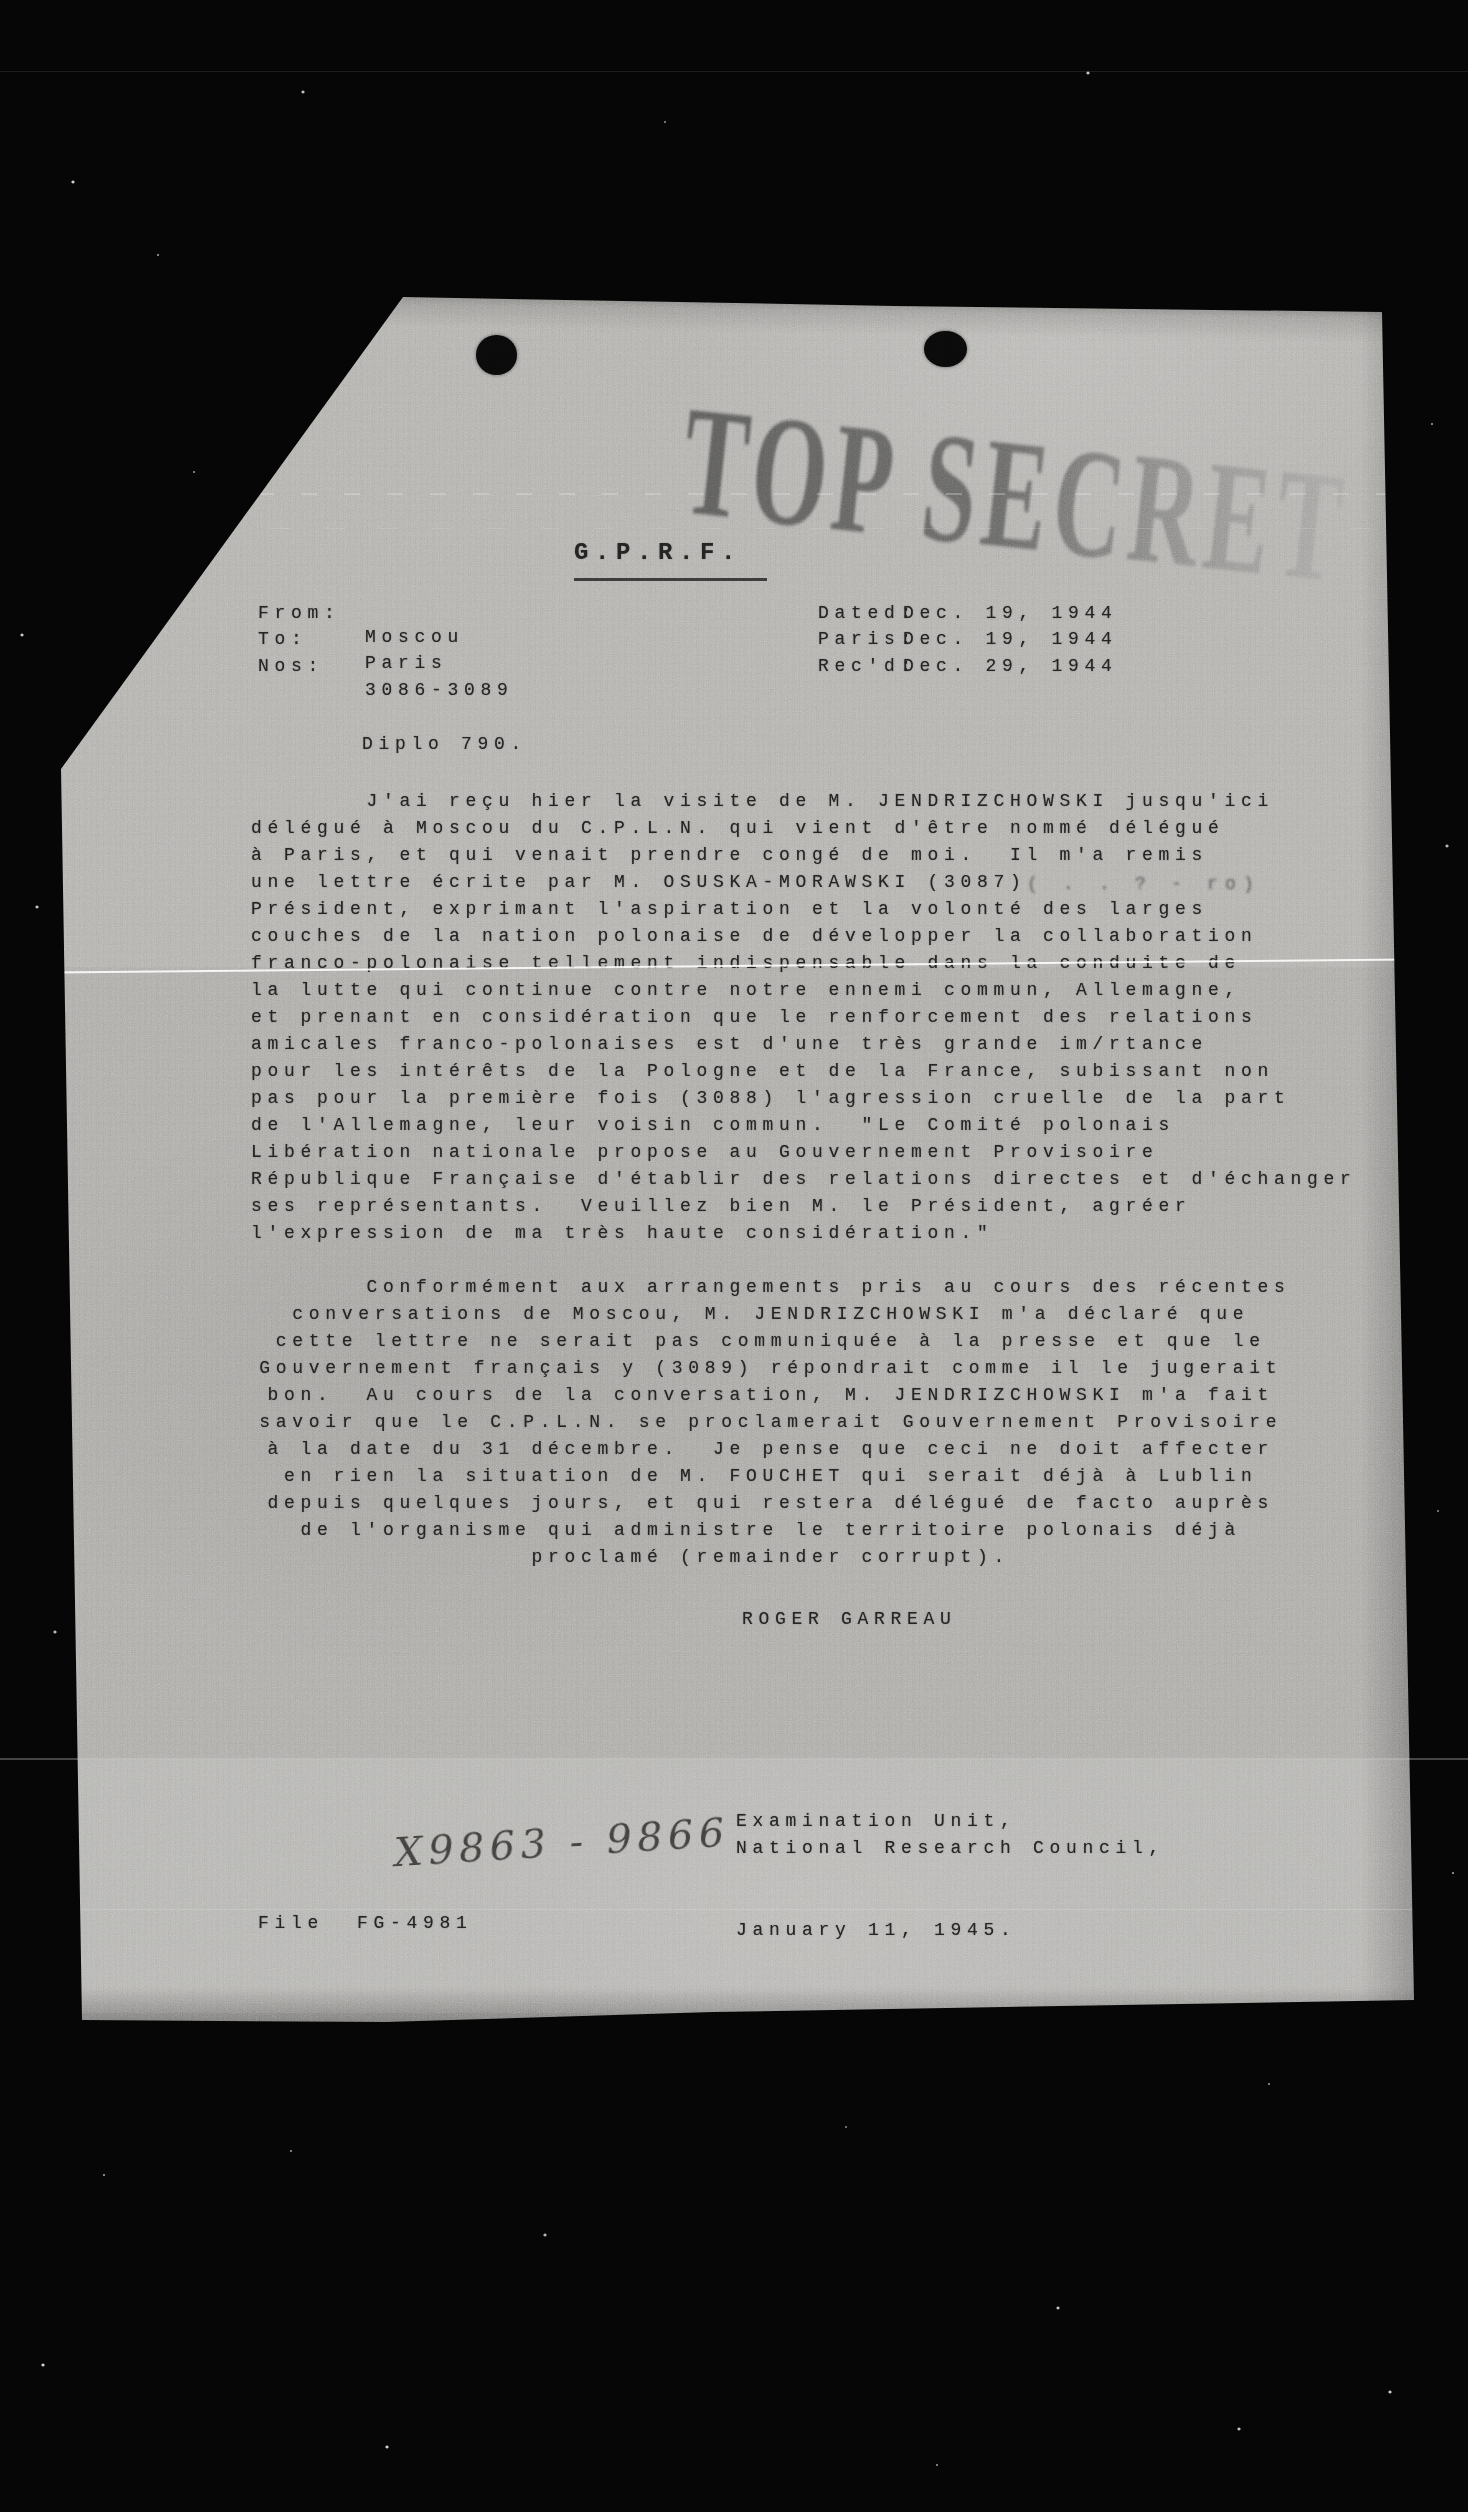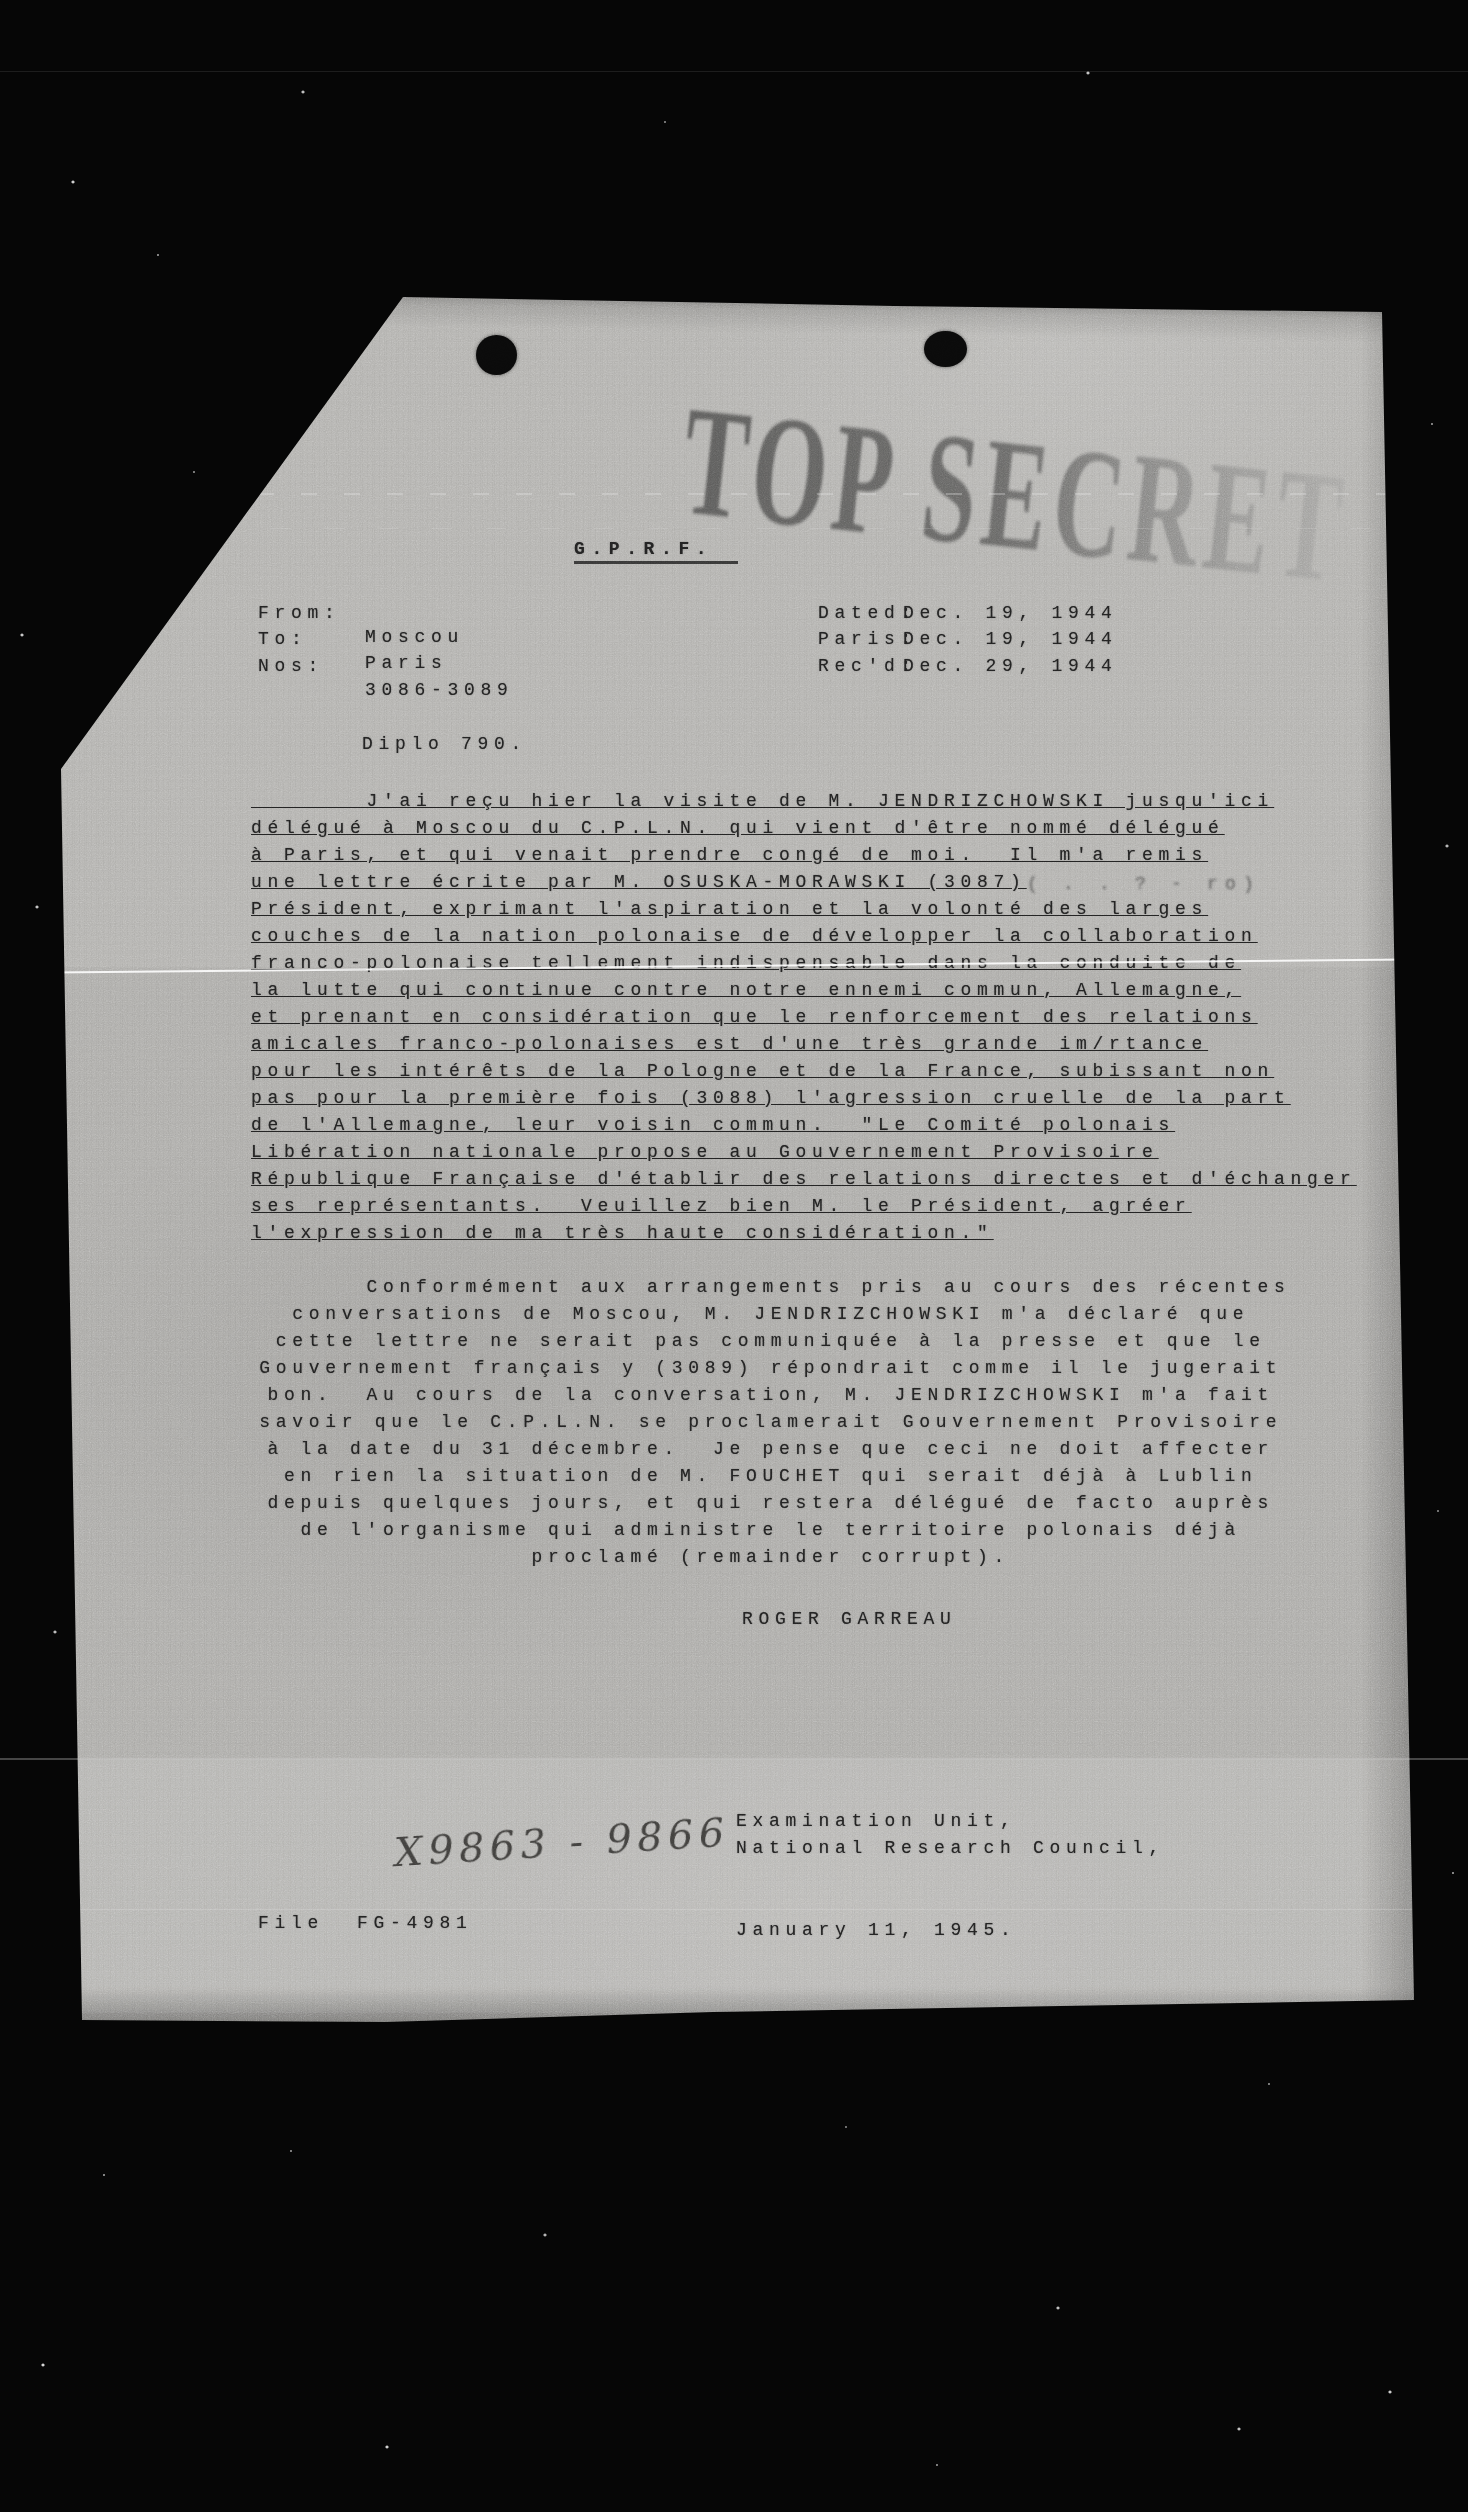--- a/index.html
+++ b/index.html
@@ -32,27 +32,27 @@
   
   #stamp{position:absolute;left:693px;top:370px;white-space:nowrap;
     font-family:"Liberation Serif","DejaVu Serif",serif;font-weight:700;font-size:157px;letter-spacing:9.7px;
     transform:rotate(6deg) scaleX(.62);transform-origin:0 0;
     background:linear-gradient(90deg, rgba(38,38,38,.62) 0%, rgba(48,48,48,.58) 48%, rgba(80,80,80,.34) 78%, rgba(120,120,120,.16) 100%);
     -webkit-background-clip:text;background-clip:text;color:transparent;filter:blur(1.6px);}
   
   .tw{position:absolute;font-size:18px;letter-spacing:5.7px;color:#212121;white-space:pre;
       text-shadow:0 0 1.2px rgba(25,25,25,.55);filter:blur(0.2px);}
   .para .tline{height:27px;line-height:27px;}
-  #heading{left:574px;top:539px;font-weight:700;letter-spacing:6.6px;font-size:18px;
-           padding:0 25px 2px 0;border-bottom:3px solid rgba(28,28,28,.82);}
+  #heading{left:574px;top:539px;font-weight:700;letter-spacing:6.6px;font-size:24px;
+           padding:0 25px 12px 0;border-bottom:3px solid rgba(28,28,28,.82);}
   
   .m-l1{left:258px;} .m-v1{left:365px;margin-top:24px;} .m-l2{left:790px;margin-left:28px;} .m-v2{left:903px;}
   .r1{top:603px;} .r2{top:629px;} .r3{top:656px;}
   #reference{left:362px;top:734px;}
-  #para1{left:251px;top:788px;text-decoration:underline;}
+  #para1{left:251px;top:788px;}
   #para2{left:251px;top:1274px;text-align:center;}
   #faded-note{left:1027px;top:874px;color:rgba(55,55,55,.34);filter:blur(1px);letter-spacing:7.2px;}
   #signature{left:742px;top:1609px;}
   #footer-unit{left:736px;top:1811px;}
   #footer-org{left:736px;top:1838px;}
   #footer-date{left:736px;top:1920px;}
   #file-number{left:258px;top:1913px;}
   
   #handwriting{position:absolute;left:394px;top:1819px;
     font-family:"DejaVu Serif","Liberation Serif",serif;font-style:italic;font-size:40px;

